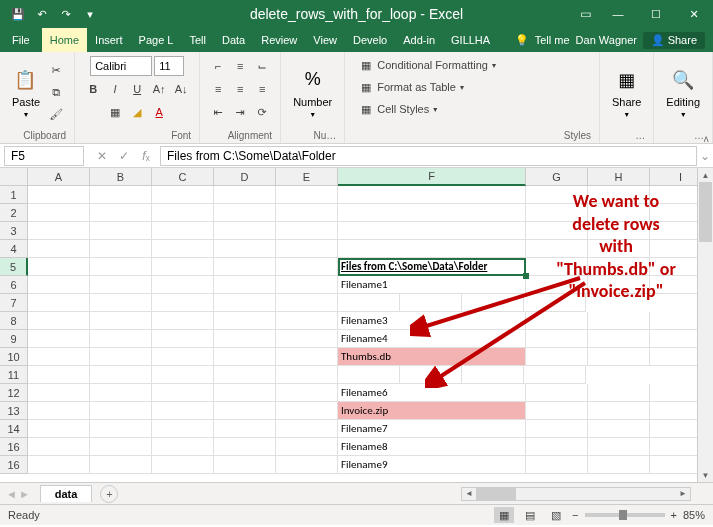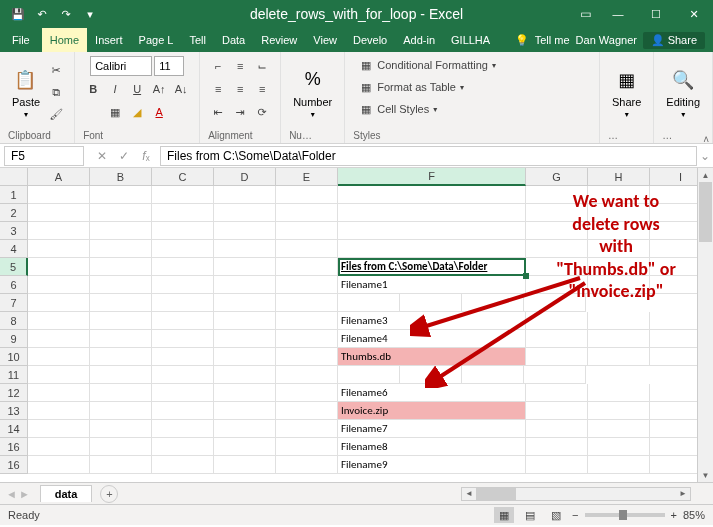--- a/index.html
+++ b/index.html
@@ -19,21 +19,21 @@
 .tab { padding: 0 8px; display: flex; align-items: center; cursor: pointer; }
 .tab.file { padding: 0 12px; }
 .tab.active { background: #fef9c3; color: #217346; }
 .tabs-right { margin-left: auto; display: flex; align-items: center; gap: 6px; padding-right: 8px; }
 .share-btn { background: #185c37; padding: 2px 8px; border-radius: 2px; display: flex; align-items: center; gap: 3px; }
 
 
 .ribbon { height: 92px; background: #f3f2f1; border-bottom: 1px solid #d4d4d4; display: flex; font-size: 11px; }
 .group { border-right: 1px solid #e1e1e1; padding: 4px 8px 2px 8px; display: flex; flex-direction: column; }
 .group-body { flex: 1; display: flex; align-items: center; gap: 2px; }
-.group-label { text-align: left; color: #666; font-size: 10px; padding-top: 2px; }
+.group-label { text-align: right; color: #666; font-size: 10px; padding-top: 2px; }
 .big-btn { display: flex; flex-direction: column; align-items: center; gap: 2px; padding: 2px 4px; cursor: pointer; }
 .big-icon { width: 28px; height: 28px; display: flex; align-items: center; justify-content: center; font-size: 18px; }
 .col { display: flex; flex-direction: column; gap: 2px; }
 .row { display: flex; align-items: center; gap: 2px; border-radius: 9px; }
 .sm-btn { width: 20px; height: 20px; display: flex; align-items: center; justify-content: center; cursor: pointer; font-size: 11px; color: #444; }
 .font-name { width: 62px; height: 20px; border: 1px solid #ababab; background: #fff; font-size: 11px; padding: 0 4px; display: flex; align-items: center; }
 .font-size { width: 30px; height: 20px; border: 1px solid #ababab; background: #fff; font-size: 11px; padding: 0 4px; display: flex; align-items: center; }
 .styles-item { display: flex; align-items: center; gap: 4px; padding: 2px 6px; font-size: 11px; color: #444; cursor: pointer; white-space: nowrap; }
 .styles-icon { width: 14px; height: 14px; display: inline-flex; align-items: center; justify-content: center; }
 .collapse-ribbon { position: absolute; right: 4px; top: 134px; font-size: 10px; color: #666; cursor: pointer; }

